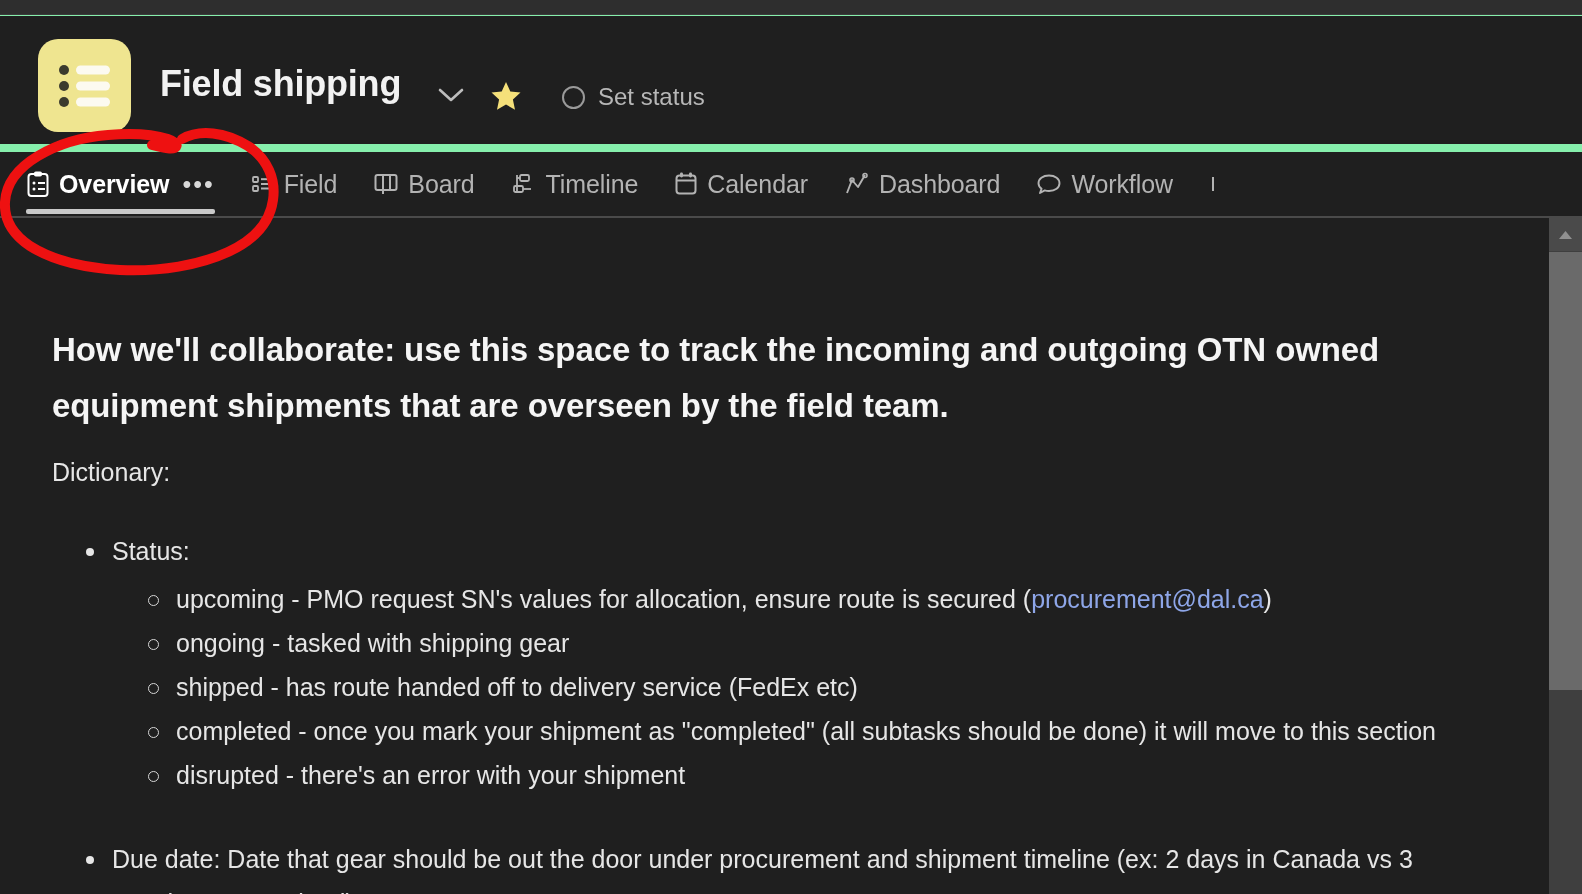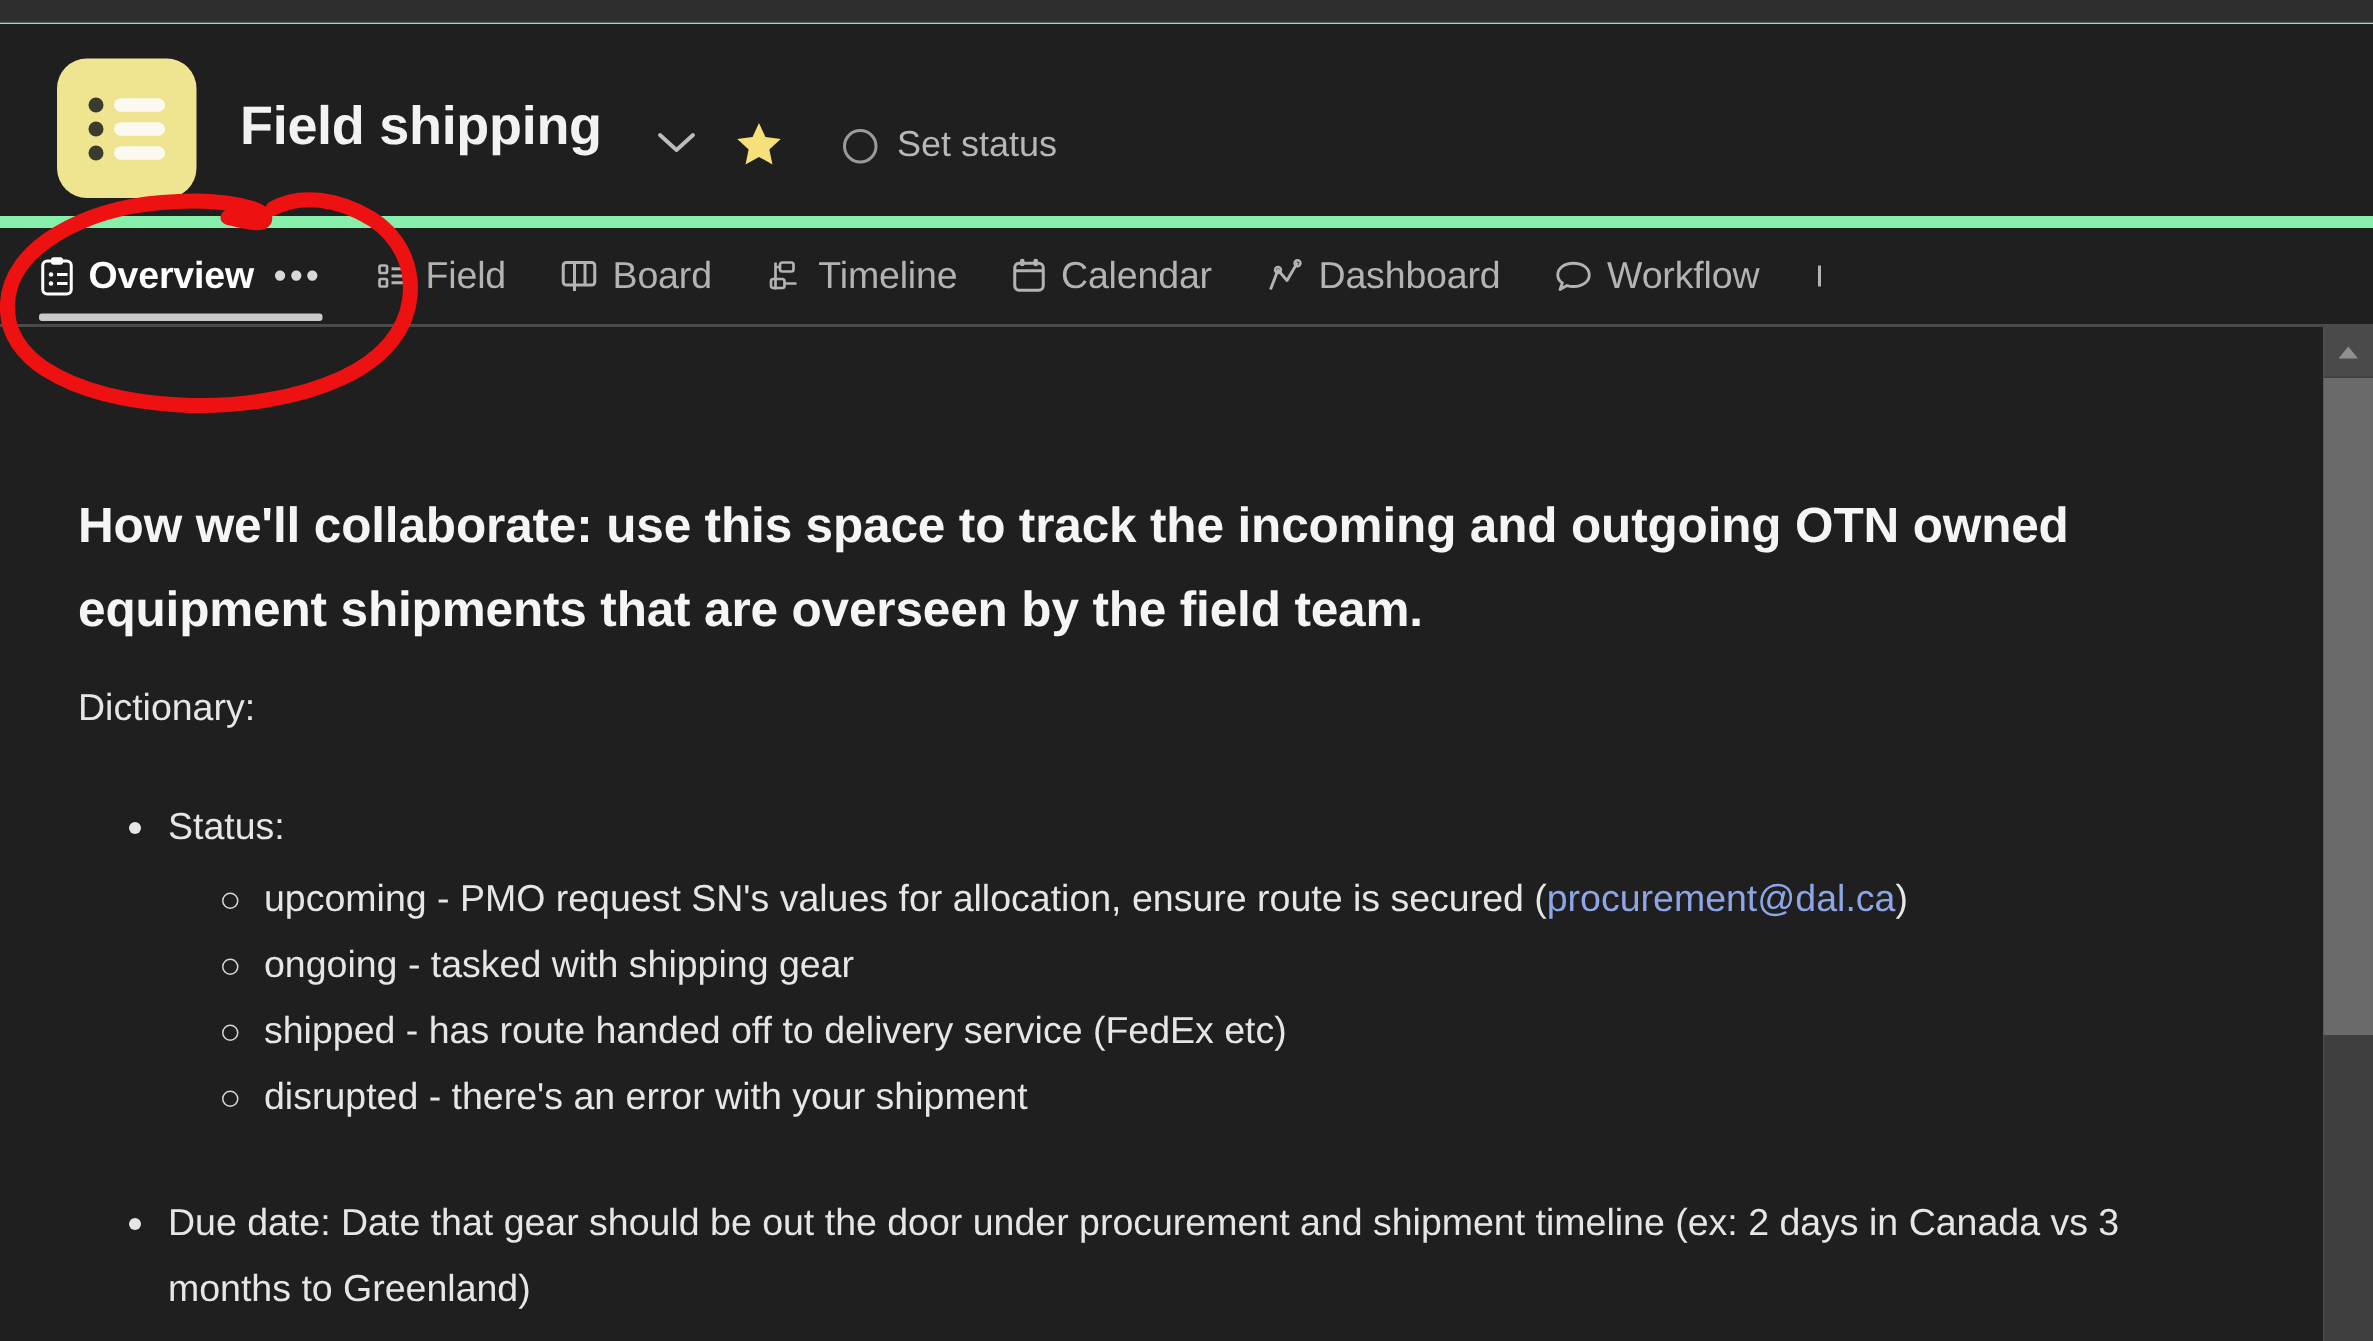--- a/index.html
+++ b/index.html
@@ -415,20 +415,21 @@
       <li>
         <span class="b-text">Status:</span>
 
         <ul class="lvl2">
           <li><span>upcoming - PMO request SN's values for allocation, ensure route is secured (</span><a class="doclink" href="#">procurement@dal.ca</a><span>)</span></li>
 
           <li><span>ongoing - tasked with shipping gear</span></li>
 
           <li><span>shipped - has route handed off to delivery service (FedEx etc)</span></li>
 
+          <li><span>completed - once you mark your shipment as "completed" (all subtasks should be done) it will move to this section</span></li>
 
           <li><span>disrupted - there's an error with your shipment</span></li>
         </ul>
       </li>
 
       <li>
         <span class="b-text">Due date: Date that gear should be out the door under procurement and shipment timeline (ex: 2 days in Canada vs 3 months to Greenland)</span>
       </li>
     </ul>
   </div>

